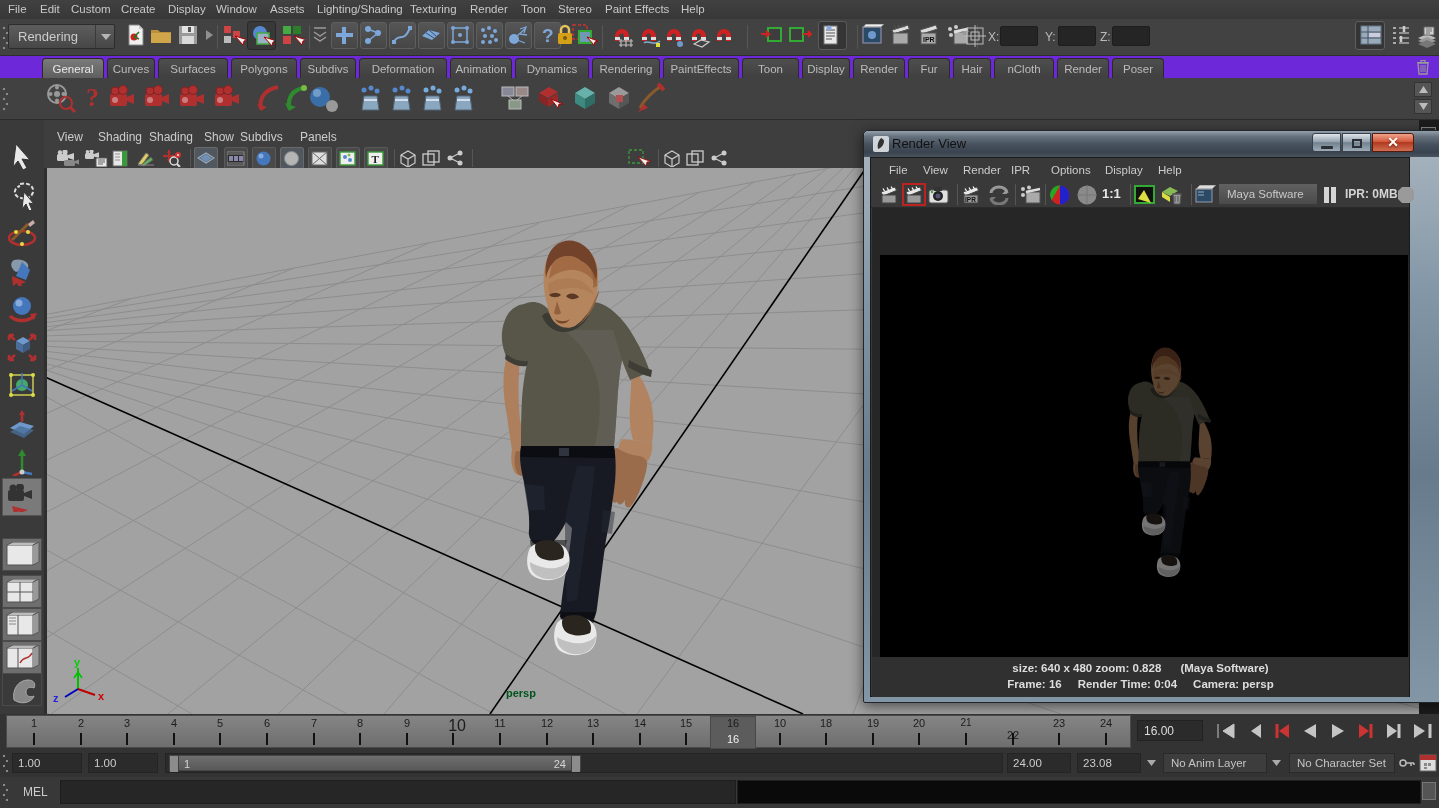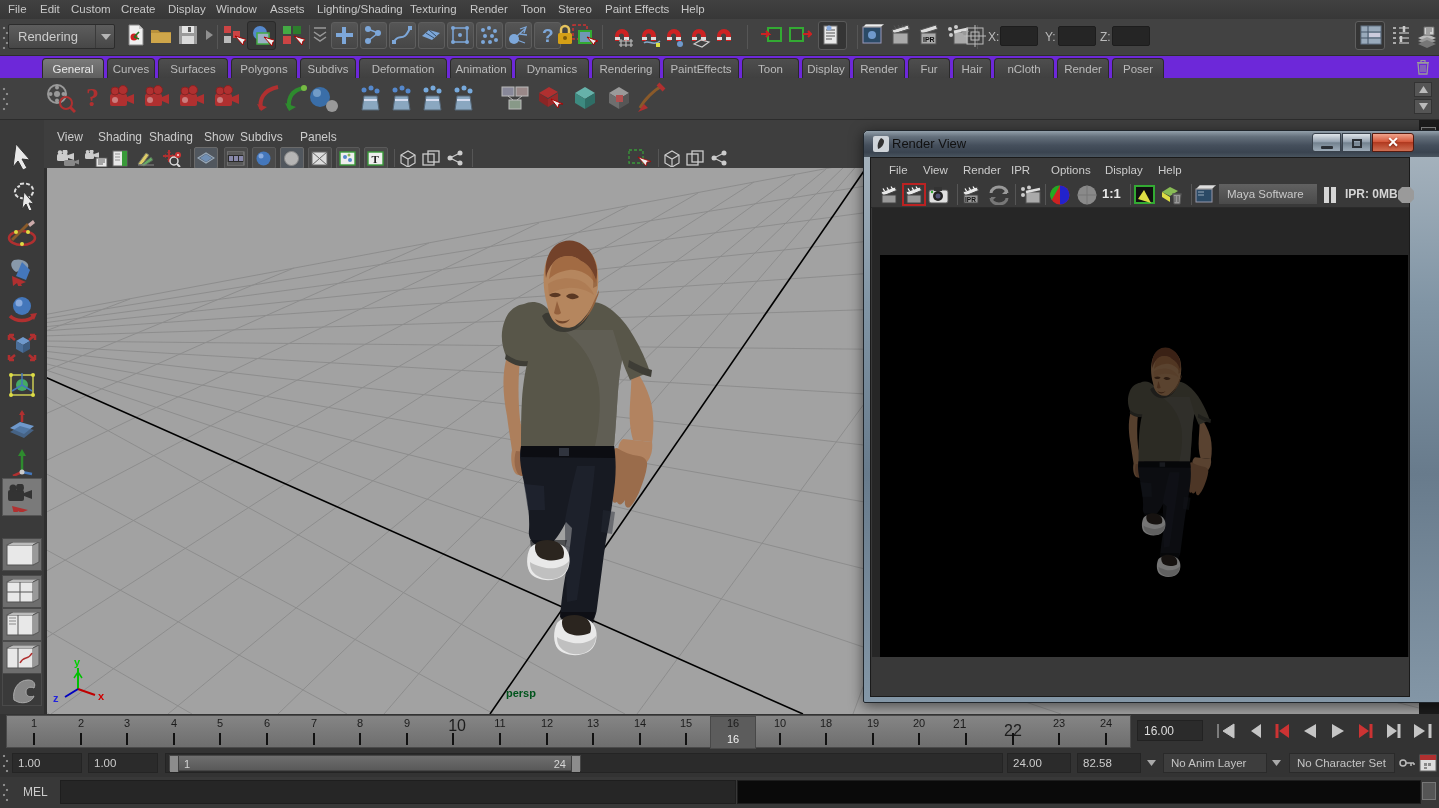--- a/index.html
+++ b/index.html
@@ -874,20 +874,24 @@
         </div>
     <div id="rvview">
           <div id="rvimg">
       <svg width="528" height="402" viewBox="0 0 528 402">
         <g id="minichar" transform="translate(-27.9,-40.4) scale(0.553)" style="filter:brightness(0.5)">
           <use href="#charuse"></use>
         </g>
       </svg>
     </div>
         </div>
+    <div id="rvstatus">
+      <div>size: 640 x 480 zoom: 0.828&nbsp;&nbsp;&nbsp;&nbsp;&nbsp;&nbsp;(Maya Software)</div>
+      <div style="margin-top:4px">Frame: 16&nbsp;&nbsp;&nbsp;&nbsp;&nbsp;Render Time: 0:04&nbsp;&nbsp;&nbsp;&nbsp;&nbsp;Camera: persp</div>
+    </div>
   </div>
 </div>
 
 <div id="timeline" class="abs">
   <div id="ruler">
         <div style="position:absolute;left:14px;top:1px;width:26px;text-align:center;color:#1c1c1c;font-size:11px">1</div>
         <div style="position:absolute;left:61px;top:1px;width:26px;text-align:center;color:#1c1c1c;font-size:11px">2</div>
         <div style="position:absolute;left:107px;top:1px;width:26px;text-align:center;color:#1c1c1c;font-size:11px">3</div>
         <div style="position:absolute;left:154px;top:1px;width:26px;text-align:center;color:#1c1c1c;font-size:11px">4</div>
         <div style="position:absolute;left:200px;top:1px;width:26px;text-align:center;color:#1c1c1c;font-size:11px">5</div>
@@ -899,22 +903,22 @@
         <div style="position:absolute;left:480px;top:1px;width:26px;text-align:center;color:#1c1c1c;font-size:11px">11</div>
         <div style="position:absolute;left:527px;top:1px;width:26px;text-align:center;color:#1c1c1c;font-size:11px">12</div>
         <div style="position:absolute;left:573px;top:1px;width:26px;text-align:center;color:#1c1c1c;font-size:11px">13</div>
         <div style="position:absolute;left:620px;top:1px;width:26px;text-align:center;color:#1c1c1c;font-size:11px">14</div>
         <div style="position:absolute;left:666px;top:1px;width:26px;text-align:center;color:#1c1c1c;font-size:11px">15</div>
         <div style="position:absolute;left:713px;top:1px;width:26px;text-align:center;color:#1c1c1c;font-size:11px">16</div>
         <div style="position:absolute;left:760px;top:1px;width:26px;text-align:center;color:#1c1c1c;font-size:11px">10</div>
         <div style="position:absolute;left:806px;top:1px;width:26px;text-align:center;color:#1c1c1c;font-size:11px">18</div>
         <div style="position:absolute;left:853px;top:1px;width:26px;text-align:center;color:#1c1c1c;font-size:11px">19</div>
         <div style="position:absolute;left:899px;top:1px;width:26px;text-align:center;color:#1c1c1c;font-size:11px">20</div>
-        <div style="position:absolute;left:946px;top:1px;width:26px;text-align:left;color:#1c1c1c;font-size:12px">21</div>
-        <div style="position:absolute;left:993px;top:6px;width:26px;text-align:center;color:#1c1c1c;font-size:16px">22</div>
+        <div style="position:absolute;left:946px;top:1px;width:26px;text-align:center;color:#1c1c1c;font-size:10px">21</div>
+        <div style="position:absolute;left:993px;top:13px;width:26px;text-align:center;color:#1c1c1c;font-size:11px">22</div>
         <div style="position:absolute;left:1039px;top:1px;width:26px;text-align:center;color:#1c1c1c;font-size:11px">23</div>
         <div style="position:absolute;left:1086px;top:1px;width:26px;text-align:center;color:#1c1c1c;font-size:11px">24</div>
         <div style="position:absolute;left:26px;top:17px;width:2px;height:12px;background:#111"></div>
         <div style="position:absolute;left:73px;top:17px;width:2px;height:12px;background:#111"></div>
         <div style="position:absolute;left:119px;top:17px;width:2px;height:12px;background:#111"></div>
         <div style="position:absolute;left:166px;top:17px;width:2px;height:12px;background:#111"></div>
         <div style="position:absolute;left:212px;top:17px;width:2px;height:12px;background:#111"></div>
         <div style="position:absolute;left:259px;top:17px;width:2px;height:12px;background:#111"></div>
         <div style="position:absolute;left:306px;top:17px;width:2px;height:12px;background:#111"></div>
         <div style="position:absolute;left:352px;top:17px;width:2px;height:12px;background:#111"></div>
@@ -979,21 +983,21 @@
   <div class="nfield" style="left:88px;width:70px">1.00</div>
   <div id="rslider">
     <div id="rsbar">
           <span style="position:absolute;left:14px;top:2px">1</span>
       <span style="position:absolute;right:14px;top:2px">24</span>
       <div style="position:absolute;left:0;top:0;width:9px;height:16px;background:#8c8c8c;border-right:1px solid #3f3f3f"></div>
       <div style="position:absolute;right:0;top:0;width:9px;height:16px;background:#8c8c8c;border-left:1px solid #3f3f3f"></div>
     </div>
   </div>
   <div class="nfield" style="left:1007px;width:64px">24.00</div>
-  <div class="nfield" style="left:1077px;width:64px">82.58</div>
+  <div class="nfield" style="left:1077px;width:64px">23.08</div>
   <svg style="position:absolute;left:1146px;top:10px" width="11" height="8" viewBox="0 0 11 8">
         <path d="M1 1h9L5.5 7z" fill="#aaa"></path>
       </svg>
       <svg style="position:absolute;left:1271px;top:10px" width="11" height="8" viewBox="0 0 11 8">
         <path d="M1 1h9L5.5 7z" fill="#aaa"></path>
       </svg>
       <div class="ddbtn" style="left:1163px;width:104px">No Anim Layer</div>
   <div class="ddbtn" style="left:1289px;width:106px">No Character Set</div>
   <div id="rsicons">
         <svg style="position:absolute;left:1399px;top:8px" width="16" height="12" viewBox="0 0 16 12">

